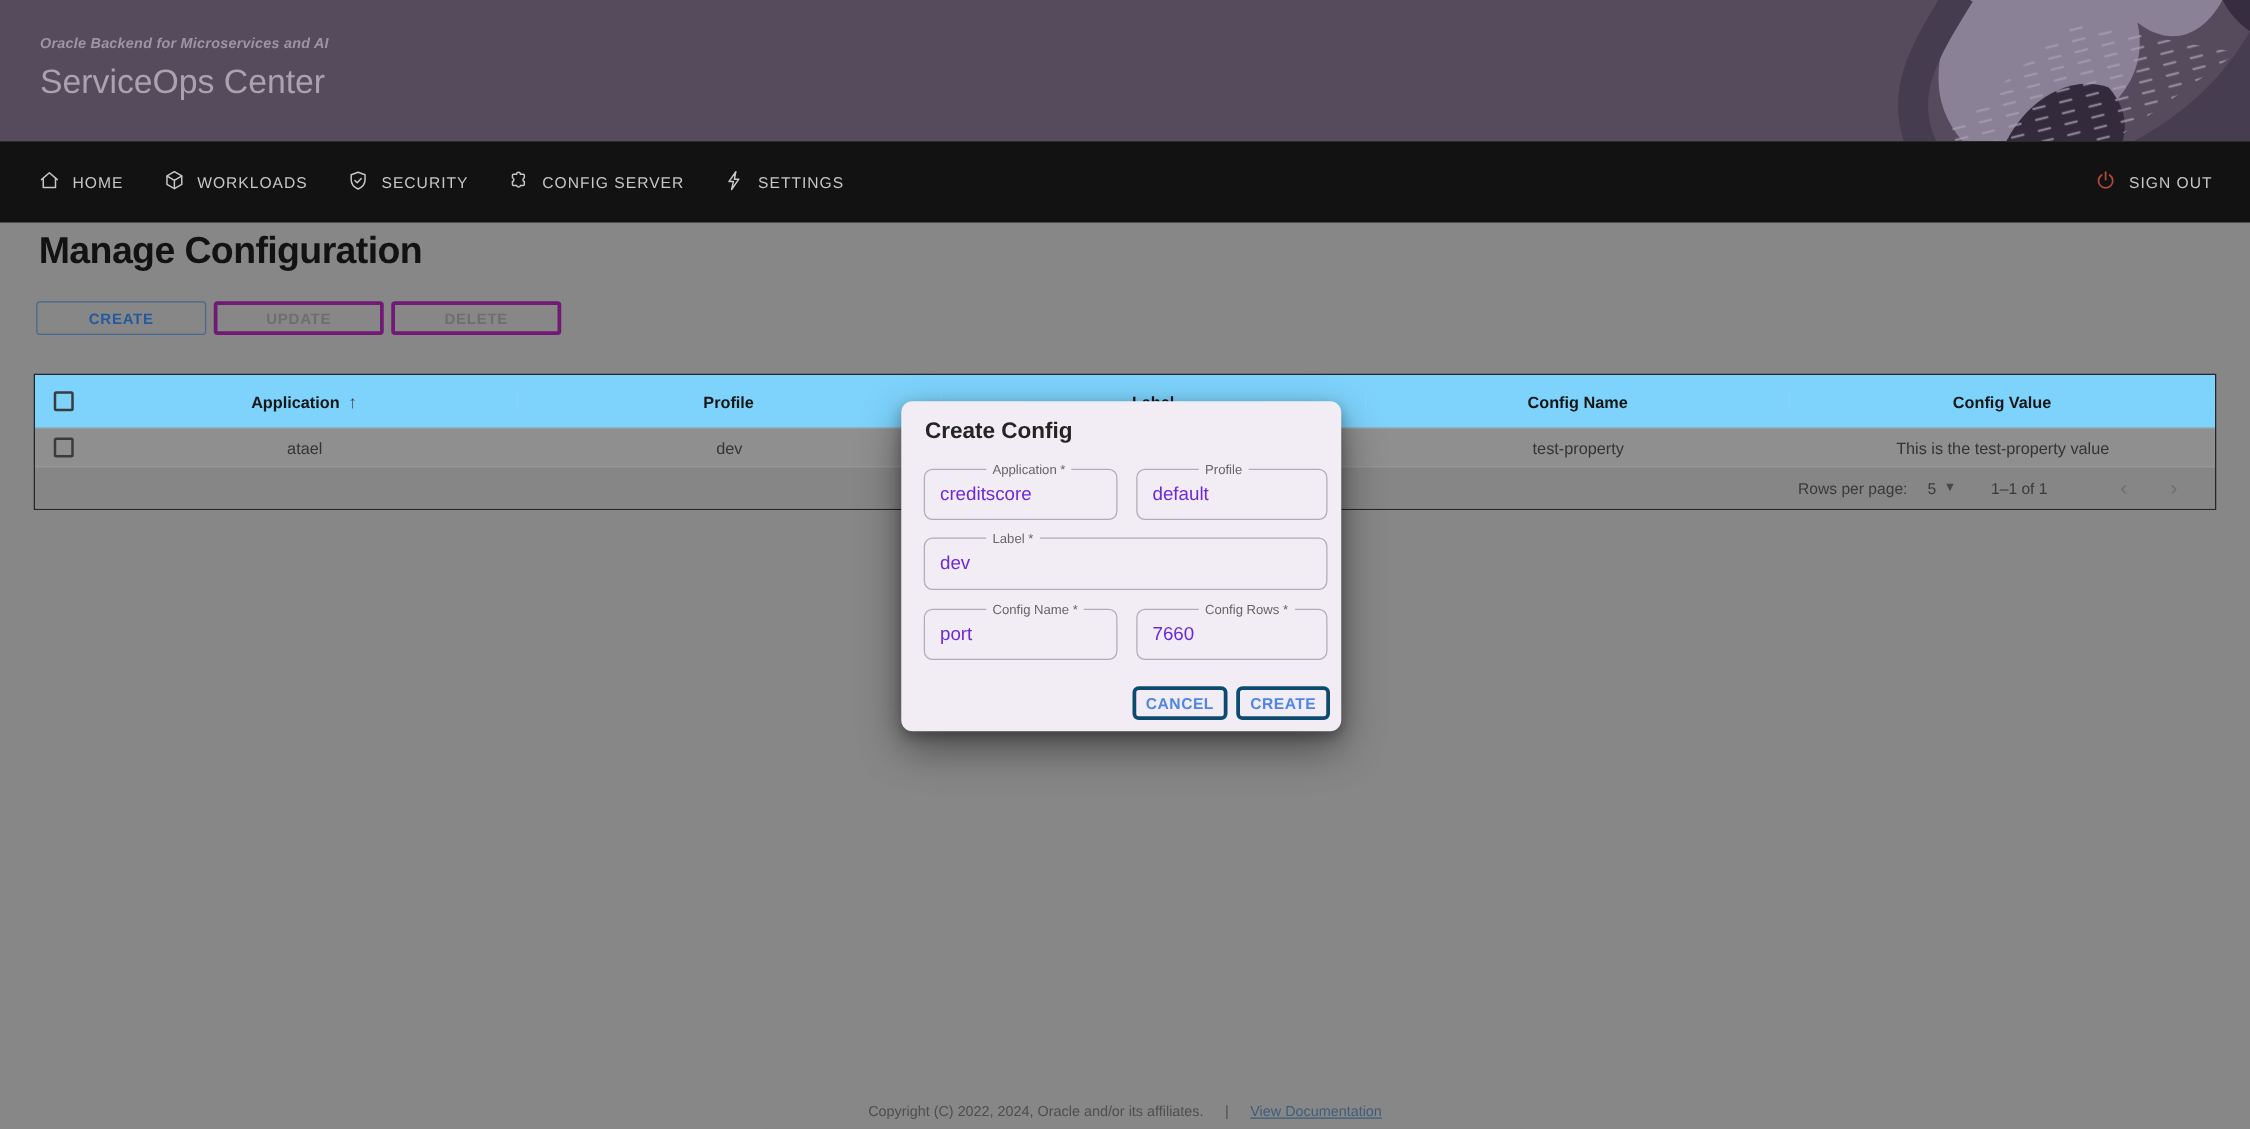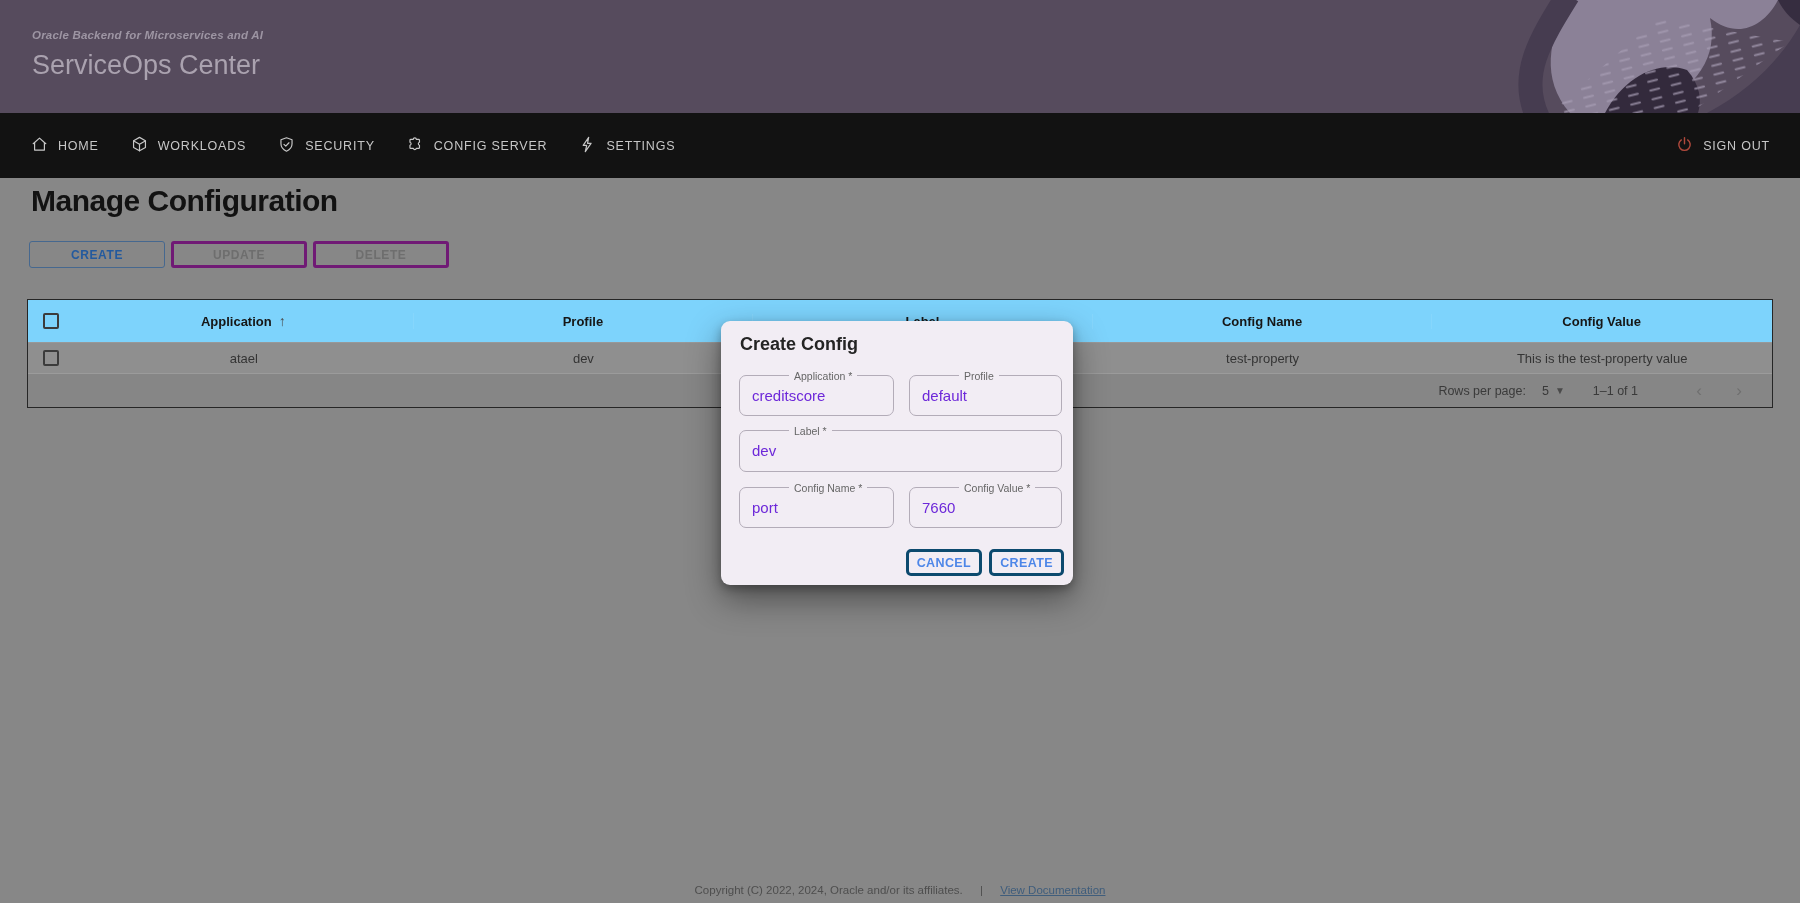--- a/index.html
+++ b/index.html
@@ -190,21 +190,21 @@
     </div>
     <div class="field f-lbl">
       <span class="flabel">Label *</span>
       <span class="fvalue">dev</span>
     </div>
     <div class="field f-name">
       <span class="flabel">Config Name *</span>
       <span class="fvalue">port</span>
     </div>
     <div class="field f-val">
-      <span class="flabel">Config Value *</span>
+      <span class="flabel">Config Rows *</span>
       <span class="fvalue">7660</span>
     </div>
 
     <div class="dialog-actions">
       <div class="dbtn">CANCEL</div>
       <div class="dbtn">CREATE</div>
     </div>
   </div>
 
 </div>

